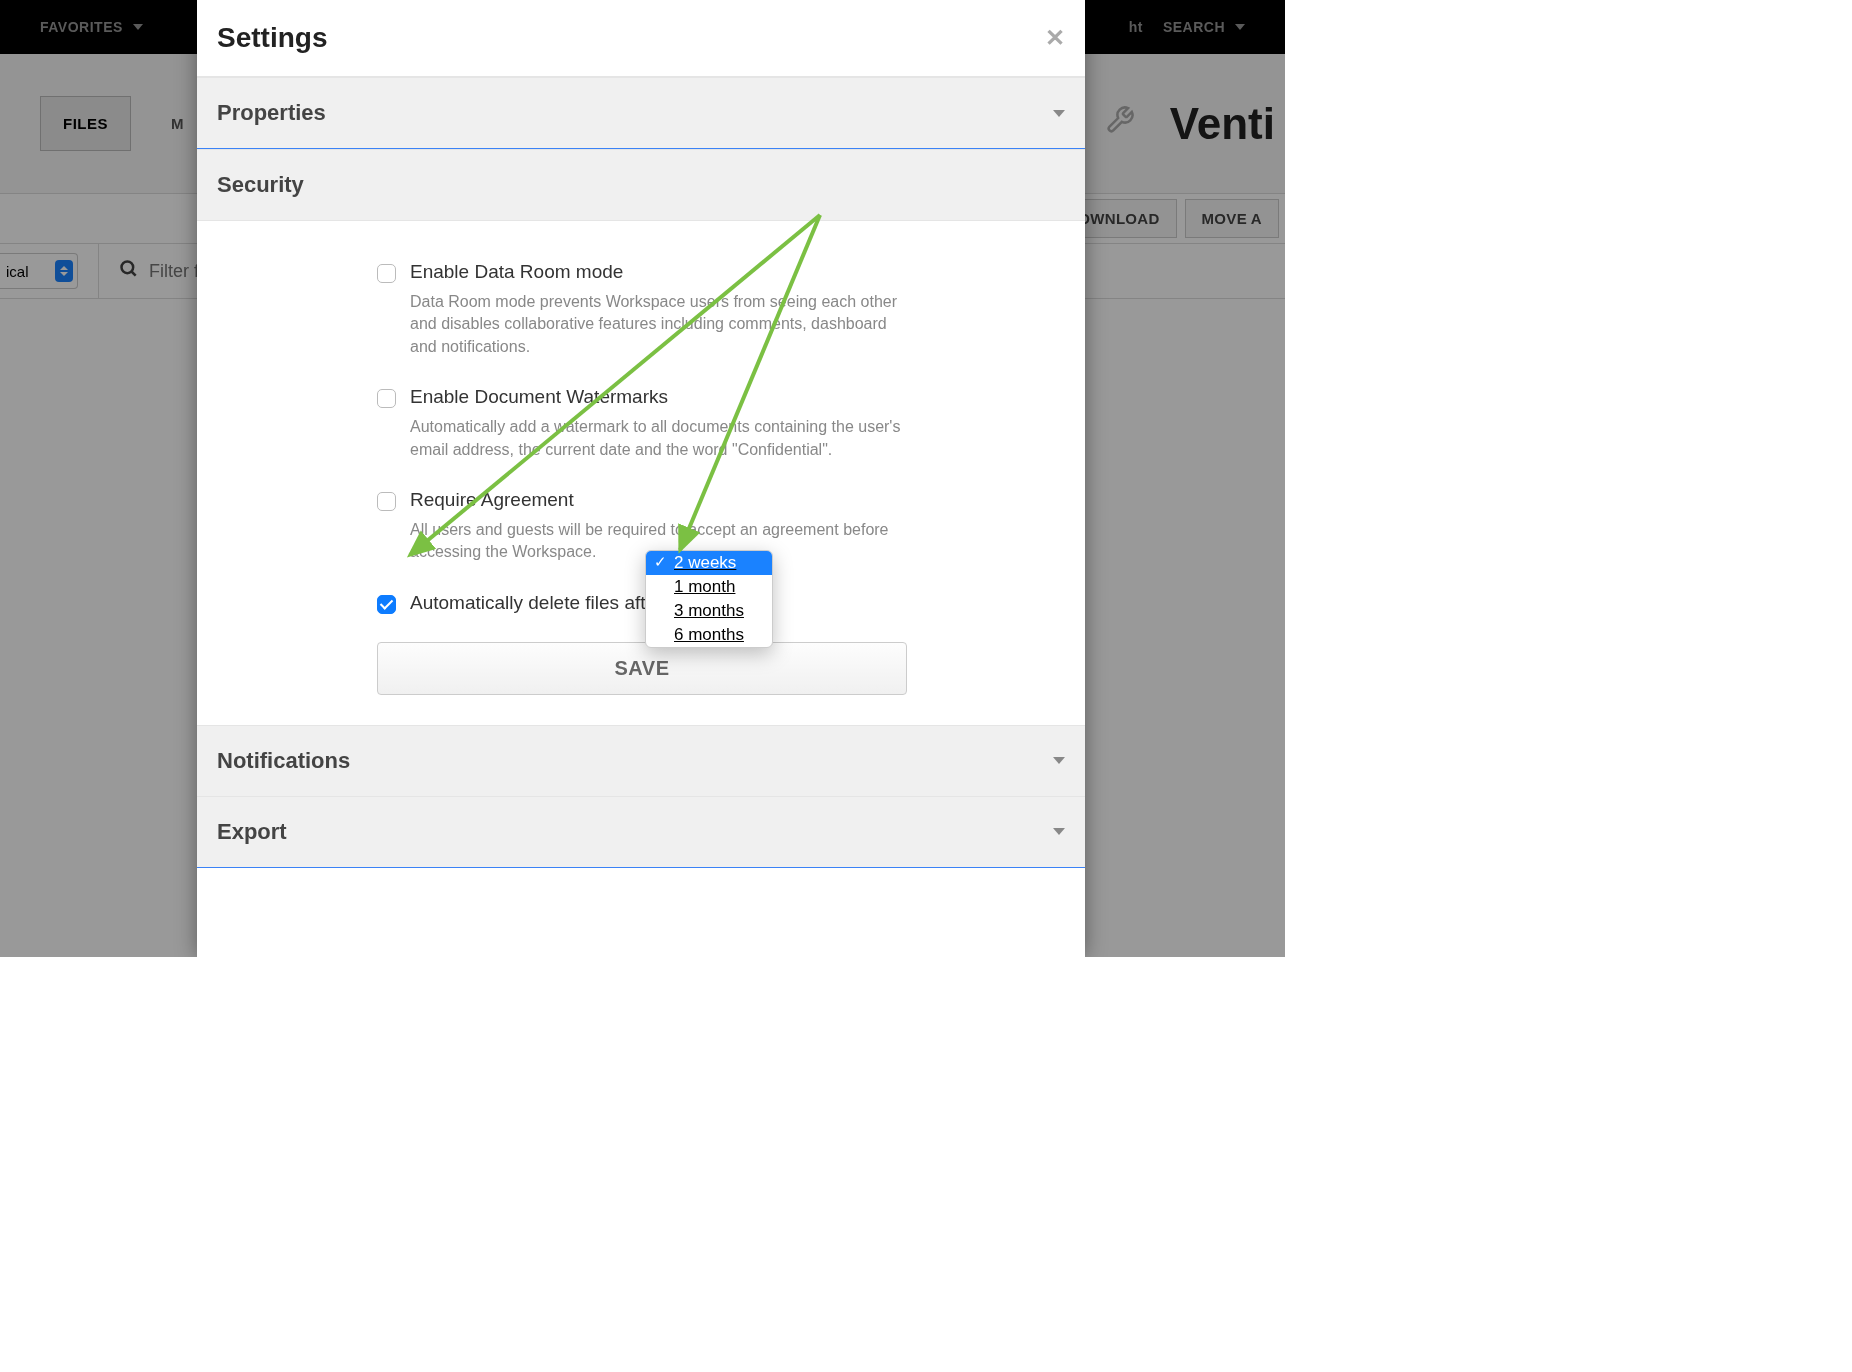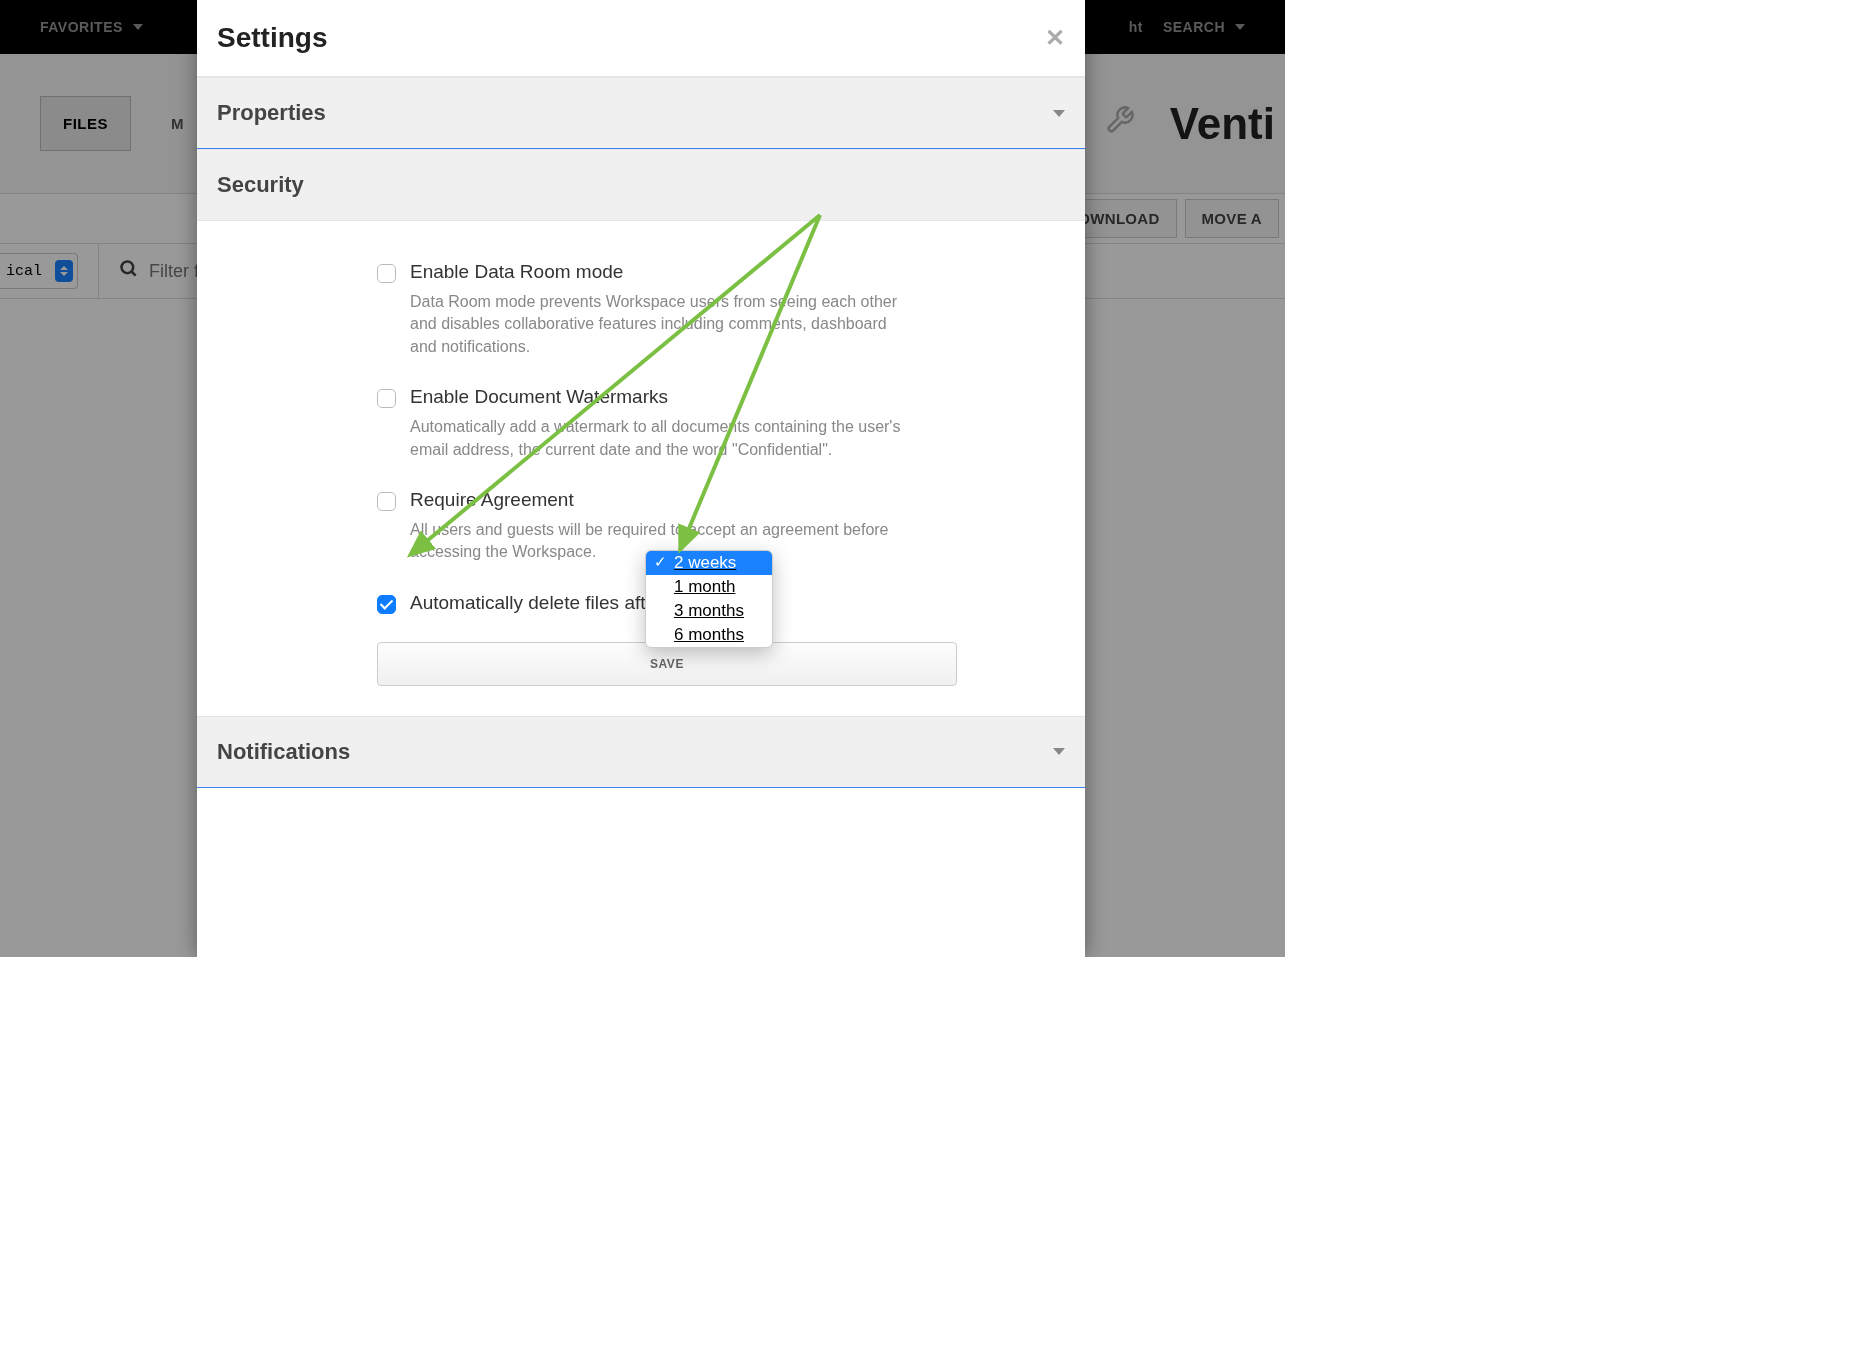--- a/index.html
+++ b/index.html
@@ -114,21 +114,20 @@
       border-left: none;
       border-radius: 0 4px 4px 0;
       background: #fff;
       height: 36px;
       width: 78px;
       display: flex;
       align-items: center;
       padding-left: 6px;
       font-size: 15px;
       position: relative;
-      font-family: Liberation Mono, monospace;
     }
     .select-arrows {
       position: absolute;
       right: 4px;
       background: #1a82ff;
       width: 18px; height: 22px;
       border-radius: 4px;
       display: flex;
       flex-direction: column;
       align-items: center;
@@ -262,26 +261,26 @@
     .option-desc {
       font-size: 16px;
       color: #888;
       line-height: 1.4;
       max-width: 500px;
     }
 
     .save-button {
       display: block;
       margin-left: 160px;
-      width: 580px;
+      width: 530px;
       padding: 14px;
       background: linear-gradient(#fdfdfd, #f0f0f0);
       border: 1px solid #ccc;
       border-radius: 4px;
-      font-size: 12px;
+      font-size: 20px;
       font-weight: 700;
       color: #666;
       letter-spacing: 0.5px;
       text-align: center;
     }
 
     
     .dropdown-popup {
       position: absolute;
       top: 550px;
@@ -416,20 +415,24 @@
       </div>
     </div>
     <button class="save-button">SAVE</button>
   </div>
 
   <div class="section-header">
     <span class="section-title">Notifications</span>
     <span class="chevron-mini"></span>
   </div>
 
+  <div class="section-header" style="margin-top:-1px">
+    <span class="section-title">Export</span>
+    <span class="chevron-mini"></span>
+  </div>
 </div>
 
 <div class="dropdown-popup">
   <div class="dropdown-option selected">2 weeks</div>
   <div class="dropdown-option">1 month</div>
   <div class="dropdown-option">3 months</div>
   <div class="dropdown-option">6 months</div>
 </div>
 
 <svg class="arrow-svg" width="1285" height="957">

